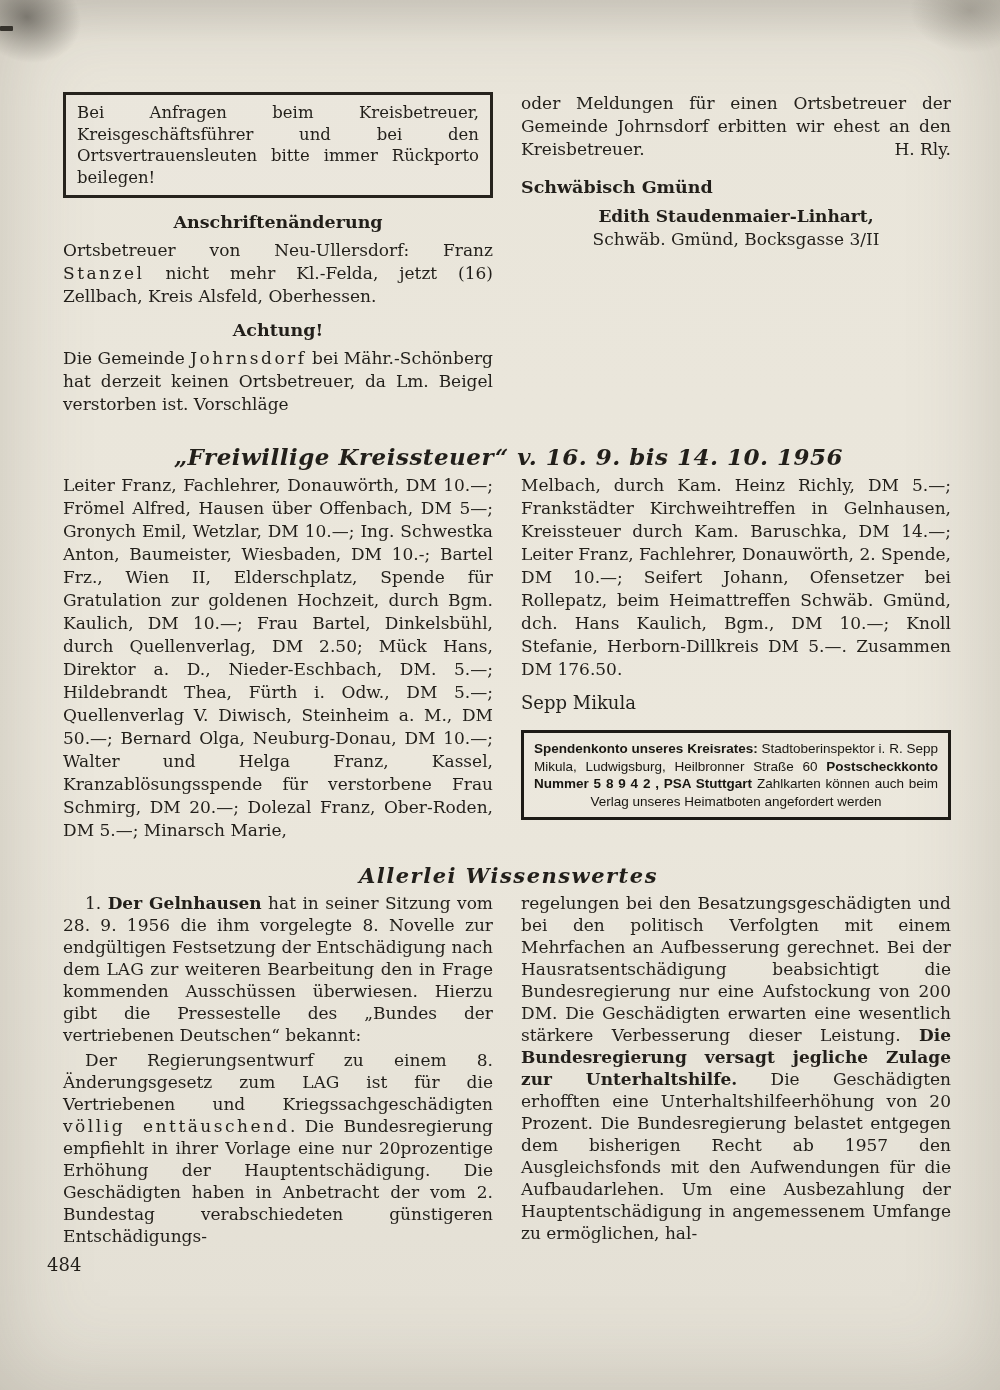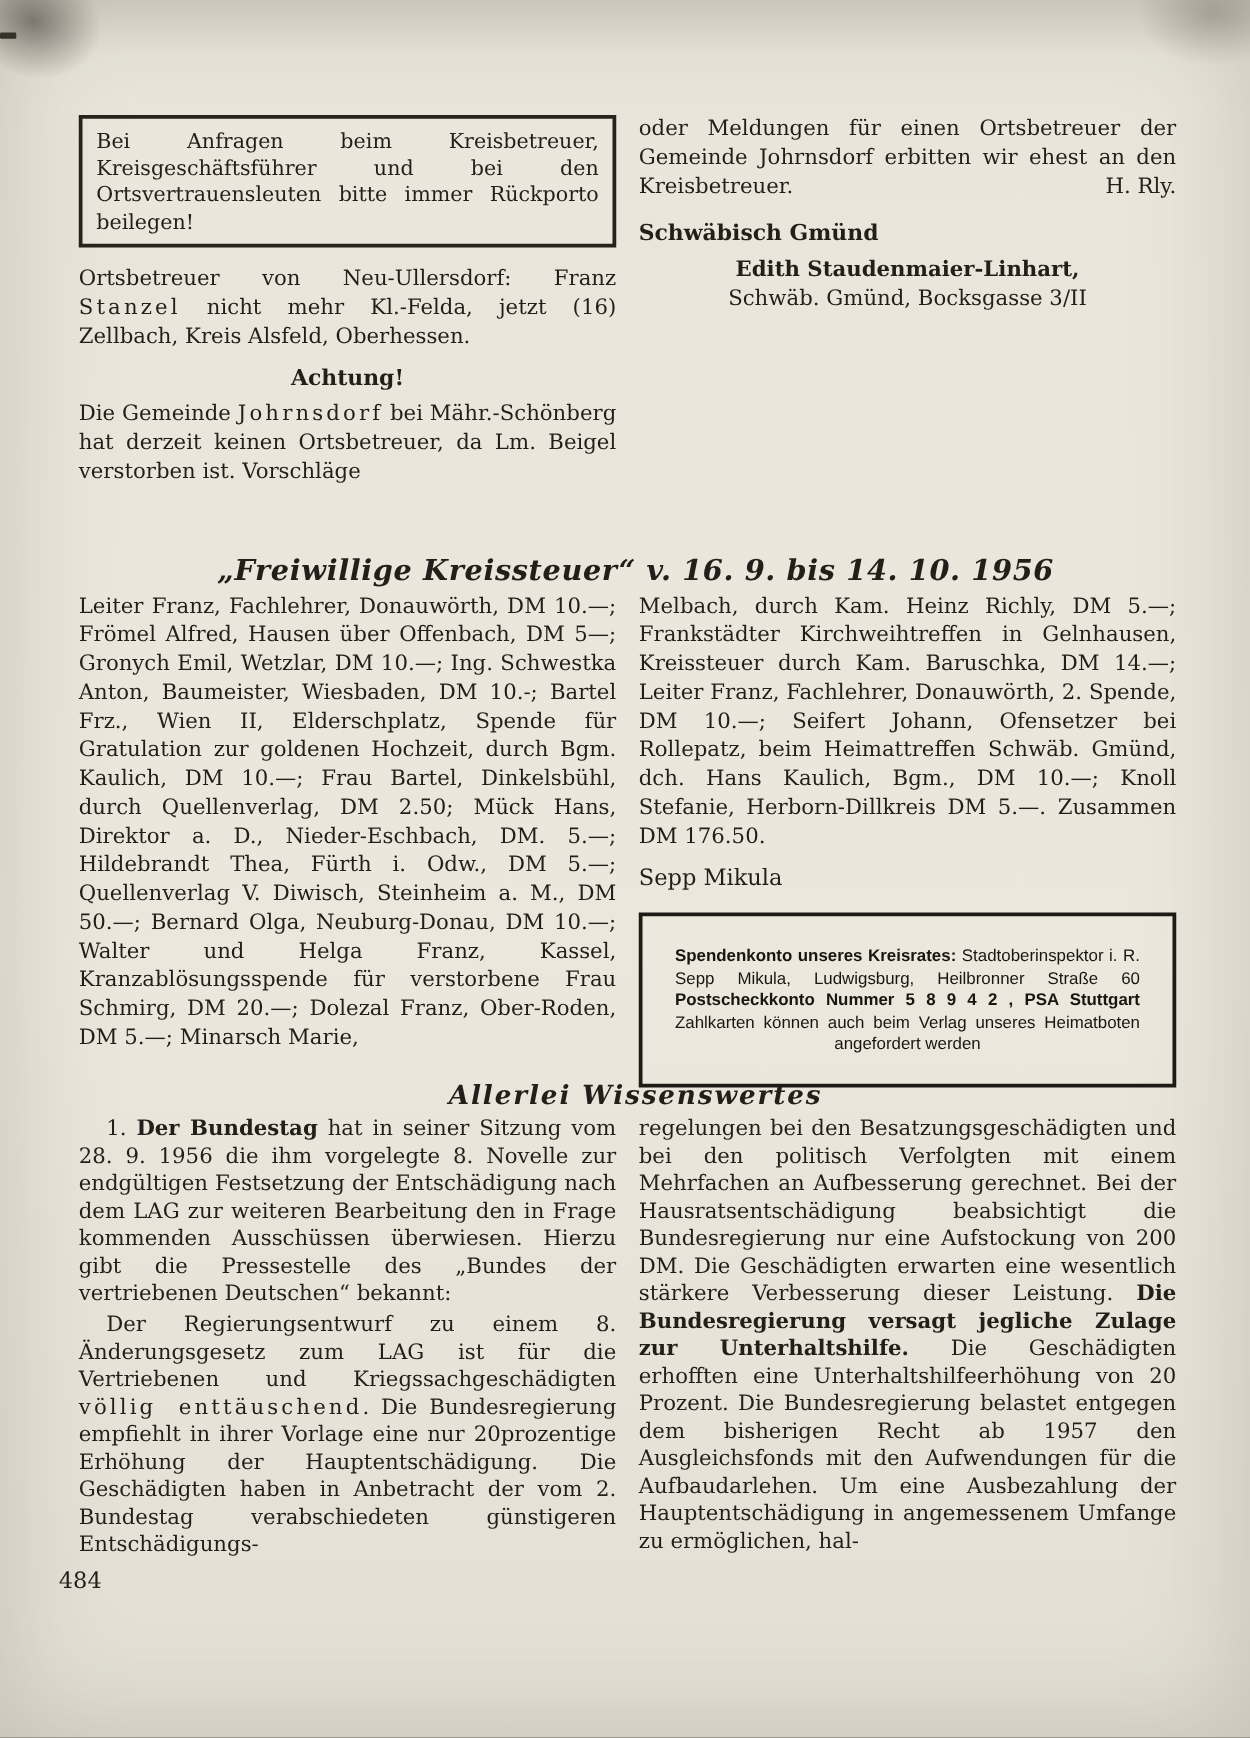--- a/index.html
+++ b/index.html
@@ -27,21 +27,21 @@
     position: absolute; top: -32px; right: -30px; width: 120px; height: 85px;
     background: radial-gradient(closest-side, rgba(92,88,78,.35), rgba(92,88,78,0));
   }
   .edge-mark {
     position: absolute; top: 26px; left: 0; width: 13px; height: 5px;
     background: #35322c; border-radius: 1px;
   }
 
   p { margin: 0 0 3px 0; text-align: justify; font-size: 17px; line-height: 23px; }
 
-  .columns { display: flex; gap: 18px; }
+  .columns { display: flex; gap: 28px; }
   .col { width: 430px; }
 
   .top-section { position: absolute; top: 92px; left: 63px; width: 892px; }
   .ks-section  { position: absolute; top: 474px; left: 63px; width: 892px; }
   .ws-section  { position: absolute; top: 892px; left: 63px; width: 892px; }
   .ws-section p { line-height: 22px; }
 
   h2.section-heading {
     position: absolute; left: 0; width: 987px; margin: 15px;
     text-align: center; font-weight: bold; font-size: 23px; letter-spacing: .5px; font-style: italic;
@@ -64,21 +64,21 @@
   .sig-name { font-weight: bold; }
 
   .sig-right { text-align: left; padding-right: 18px; margin-top: 10px; font-size: 18px; line-height: 23px; }
 
   .spenden-box {
     border: 3px solid #1d1b16; padding: 7px 10px; margin-top: 16px;
     font-family: "Liberation Sans", "DejaVu Sans", sans-serif;
     background: rgba(255,255,255,0.05);
   }
   .spenden-box p {
-    font-size: 13.5px; line-height: 17.5px; margin: 16px;
+    font-size: 13.5px; line-height: 17.5px; margin: 0;
     text-align: justify; text-align-last: center; font-weight: 400; color: #181611;
   }
   .spenden-box b { font-weight: 700; }
 
   .page-number { position: absolute; left: 47px; top: 1254px; font-size: 18px; }
 </style>
 </head>
 <body>
 
 <div class="page">
@@ -87,20 +87,21 @@
   <div class="smudge-tr"></div>
   <div class="edge-mark"></div>
 
   <section class="columns top-section">
 
     <div class="col">
       <div class="notice-box">
         <p>Bei Anfragen beim Kreisbetreuer, Kreisgeschäftsführer und bei den Ortsvertrauensleuten bitte immer Rückporto beilegen!</p>
       </div>
 
+      <h3 class="col-heading">Anschriftenänderung</h3>
       <p><span>Ortsbetreuer von Neu-Ullersdorf: Franz </span><span class="sperr">Stanzel</span><span> nicht mehr Kl.-Felda, jetzt (16) Zellbach, Kreis Alsfeld, Oberhessen.</span></p>
 
       <h3 class="col-heading">Achtung!</h3>
       <p><span>Die Gemeinde </span><span class="sperr">Johrnsdorf</span><span> bei Mähr.-Schönberg hat derzeit keinen Ortsbetreuer, da Lm. Beigel verstorben ist. Vorschläge</span></p>
     </div>
 
     <div class="col">
       <p><span>oder Meldungen für einen Ortsbetreuer der Gemeinde Johrnsdorf erbitten wir ehest an den Kreisbetreuer.</span><span class="float-r">H. Rly.</span></p>
 
       <h3 class="col-heading left-heading">Schwäbisch Gmünd</h3>
@@ -126,21 +127,21 @@
       <div class="spenden-box">
         <p><b>Spendenkonto unseres Kreisrates:</b><span> Stadtoberinspektor i. R. Sepp Mikula, Ludwigsburg, Heilbronner Straße 60 </span><b>Postscheckkonto Nummer 5 8 9 4 2 , PSA Stuttgart</b><span> Zahlkarten können auch beim Verlag unseres Heimatboten angefordert werden</span></p>
       </div>
     </div>
   </section>
 
   <h2 class="section-heading" id="ws-heading">Allerlei Wissenswertes</h2>
 
   <section class="columns ws-section">
     <div class="col">
-      <p class="indent"><span>1. </span><b>Der Bundestag</b><span> hat in seiner Sitzung vom 28. 9. 1956 die ihm vorgelegte 8. Novelle zur endgültigen Festsetzung der Entschädigung nach dem LAG zur weiteren Bearbeitung den in Frage kommenden Ausschüssen überwiesen. Hierzu gibt die Pressestelle des „Bundes der vertriebenen Deutschen“ bekannt:</span></p>
+      <p class="indent"><span>1. </span><b>Der Gelnhausen</b><span> hat in seiner Sitzung vom 28. 9. 1956 die ihm vorgelegte 8. Novelle zur endgültigen Festsetzung der Entschädigung nach dem LAG zur weiteren Bearbeitung den in Frage kommenden Ausschüssen überwiesen. Hierzu gibt die Pressestelle des „Bundes der vertriebenen Deutschen“ bekannt:</span></p>
       <p class="indent"><span>Der Regierungsentwurf zu einem 8. Änderungsgesetz zum LAG ist für die Vertriebenen und Kriegssachgeschädigten </span><span class="sperr-wide">völlig enttäuschend</span><span>. Die Bundesregierung empfiehlt in ihrer Vorlage eine nur 20prozentige Erhöhung der Hauptentschädigung. Die Geschädigten haben in Anbetracht der vom 2. Bundestag verabschiedeten günstigeren Entschädigungs-</span></p>
     </div>
     <div class="col">
       <p><span>regelungen bei den Besatzungsgeschädigten und bei den politisch Verfolgten mit einem Mehrfachen an Aufbesserung gerechnet. Bei der Hausratsentschädigung beabsichtigt die Bundesregierung nur eine Aufstockung von 200 DM. Die Geschädigten erwarten eine wesentlich stärkere Verbesserung dieser Leistung. </span><b>Die Bundesregierung versagt jegliche Zulage zur Unterhaltshilfe.</b><span> Die Geschädigten erhofften eine Unterhaltshilfeerhöhung von 20 Prozent. Die Bundesregierung belastet entgegen dem bisherigen Recht ab 1957 den Ausgleichsfonds mit den Aufwendungen für die Aufbaudarlehen. Um eine Ausbezahlung der Hauptentschädigung in angemessenem Umfange zu ermöglichen, hal-</span></p>
     </div>
   </section>
 
   <div class="page-number">484</div>
 
 </div>

